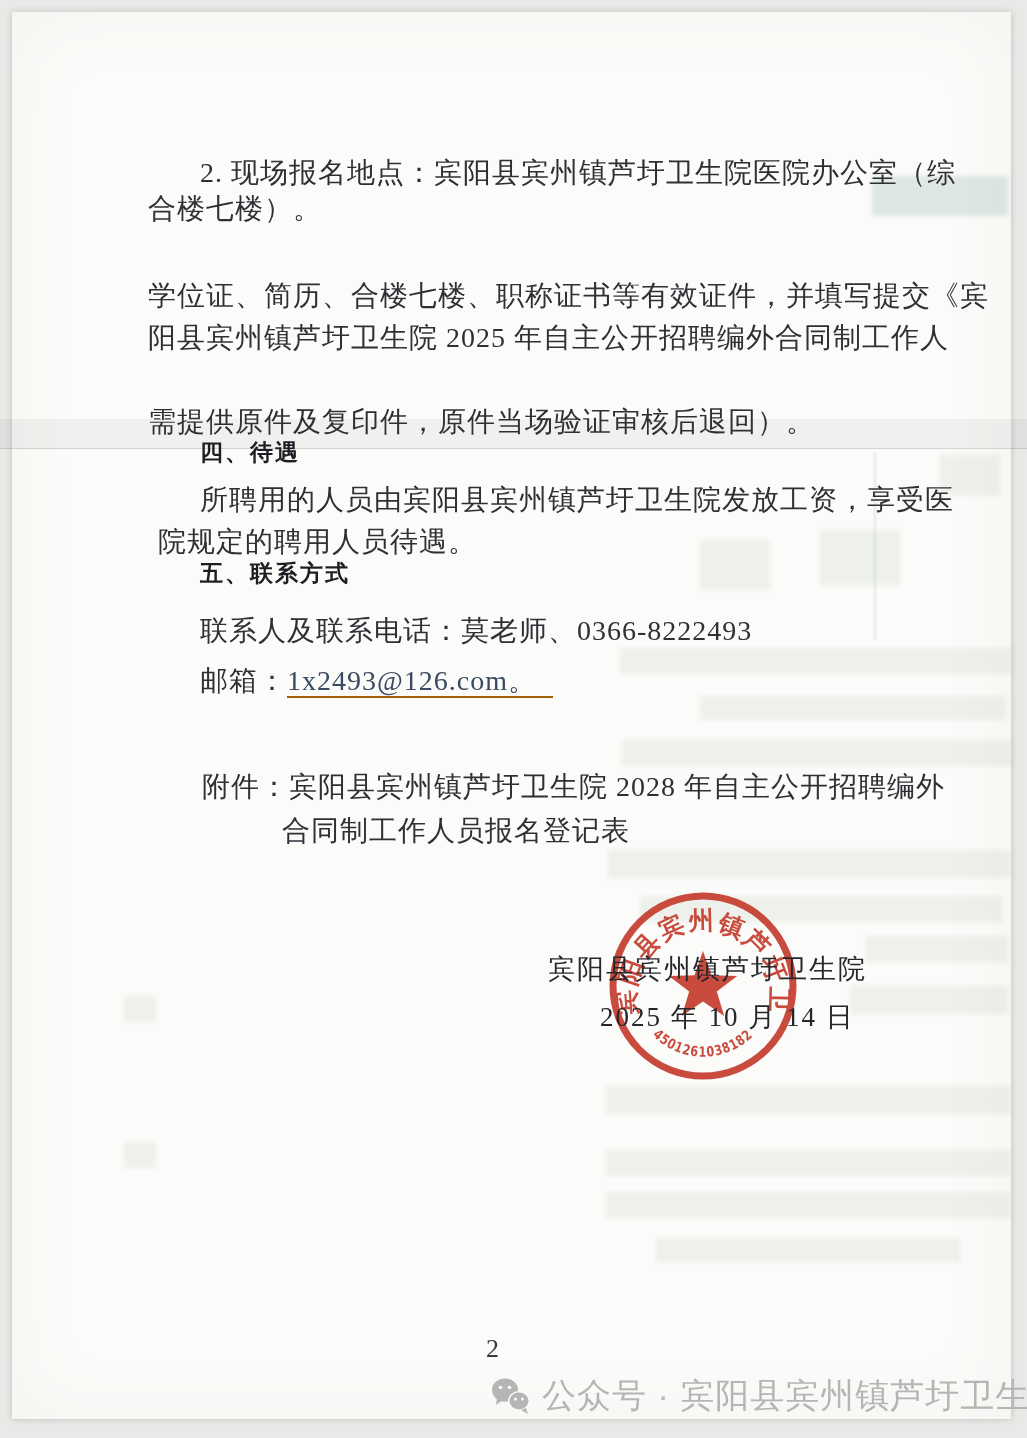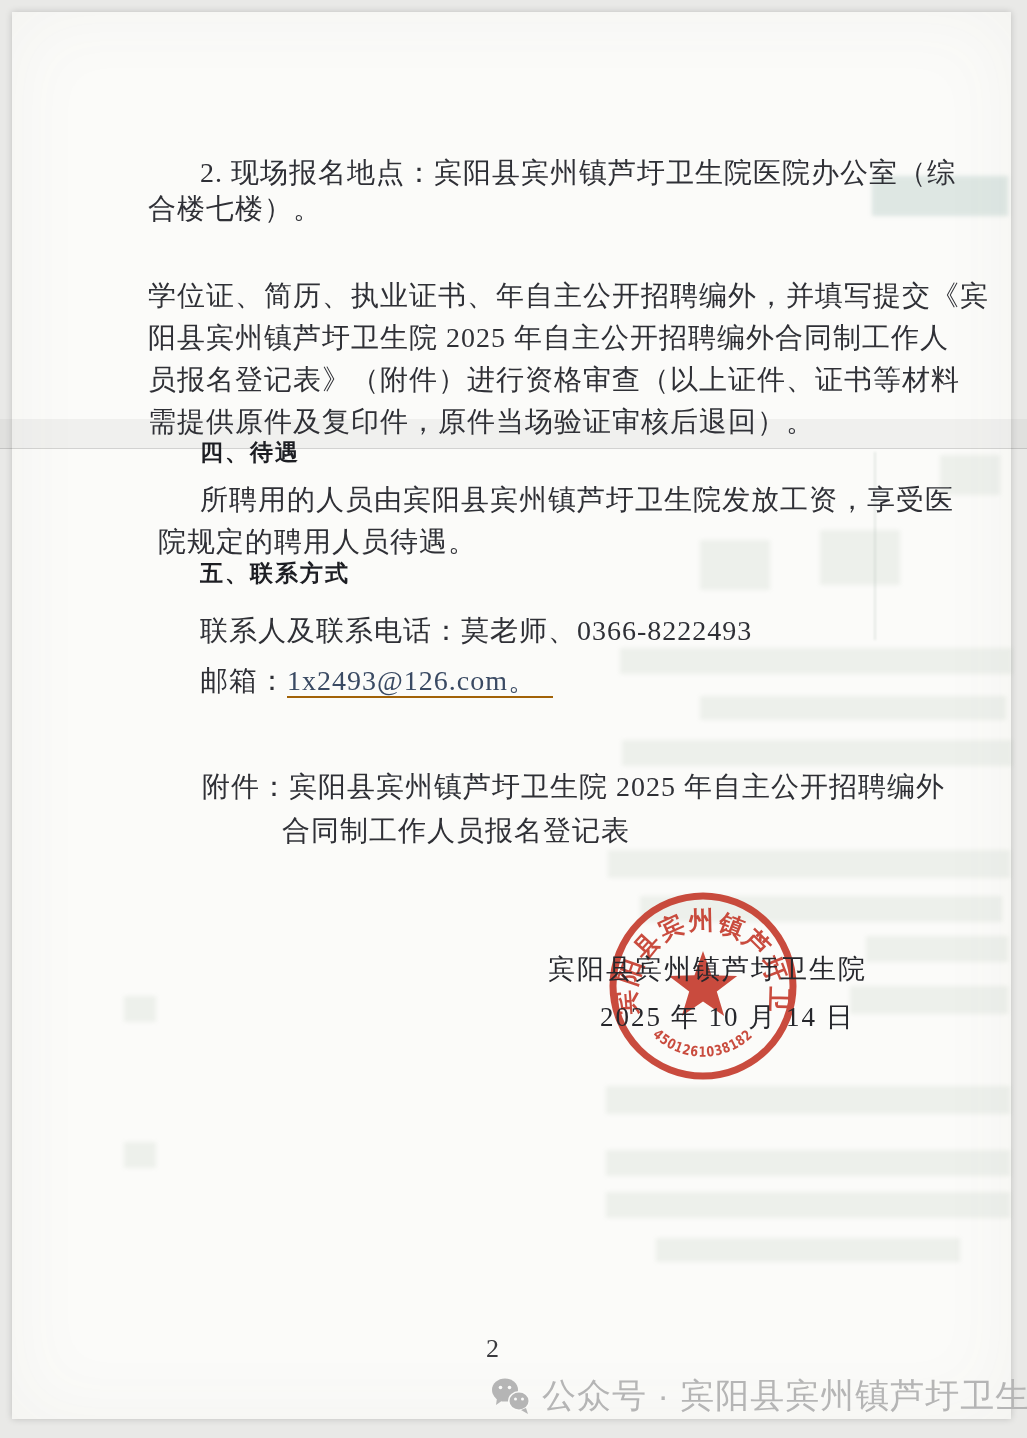--- a/index.html
+++ b/index.html
@@ -64,37 +64,36 @@
       <textPath href="#sealTopArc" startOffset="6" textLength="300" lengthAdjust="spacing">宾阳县宾州镇芦圩卫生院</textPath>
     </text>
     <text font-family="DejaVu Sans, sans-serif" font-size="14" font-weight="600" fill="#c4392a" letter-spacing="1">
       <textPath href="#sealBottomArc" startOffset="2" textLength="112" lengthAdjust="spacingAndGlyphs">4501261038182</textPath>
     </text>
   </svg>
 
   <div class="tline" style="left:200px;top:146px;margin-top:8px;">2. 现场报名地点：宾阳县宾州镇芦圩卫生院医院办公室（综</div>
   <div class="tline" style="left:148px;top:190px;">合楼七楼）。</div>
 
-  <div class="tline" style="left:148px;top:277px;">学位证、简历、执业证书、年自主公开招聘编外，并填写提交《宾</div>
+  <div class="tline" style="left:148px;top:277px;">学位证、简历、合楼七楼、职称证书等有效证件，并填写提交《宾</div>
   <div class="tline" style="left:148px;top:319px;">阳县宾州镇芦圩卫生院 2025 年自主公开招聘编外合同制工作人</div>
-  <div class="tline" style="left:148px;top:361px;">员报名登记表》（附件）进行资格审查（以上证件、证书等材料</div>
   <div class="tline" style="left:148px;top:403px;">需提供原件及复印件，原件当场验证审核后退回）。</div>
 
   <div class="heading" style="left:200px;top:437px;">四、待遇</div>
   <div class="tline" style="left:200px;top:481px;">所聘用的人员由宾阳县宾州镇芦圩卫生院发放工资，享受医</div>
   <div class="tline" style="left:158px;top:523px;">院规定的聘用人员待遇。</div>
 
   <div class="heading" style="left:200px;top:558px;">五、联系方式</div>
   <div class="tline" style="left:200px;top:612px;">联系人及联系电话：莫老师、0366-8222493</div>
 
   <div class="tline" style="left:200px;top:662px;">
     <span>邮箱：</span><span class="email-link">1x2493@126.com。</span>
   </div>
 
-  <div class="tline" style="left:202px;top:768px;">附件：宾阳县宾州镇芦圩卫生院 2025 年自主公开招聘编外</div>
+  <div class="tline" style="left:202px;top:768px;">附件：宾阳县宾州镇芦圩卫生院 2028 年自主公开招聘编外</div>
   <div class="tline" style="left:282px;top:812px;">合同制工作人员报名登记表</div>
 
   <div class="sig" style="left:548px;top:951px;">宾阳县宾州镇芦圩卫生院</div>
   <div class="sig" style="left:600px;top:999px;">2025 年 10 月 14 日</div>
 
   <div class="pagenum">2</div>
 
   <div class="footer">
     <svg width="42" height="38" viewBox="0 0 42 38">
       <ellipse cx="15" cy="13" rx="13" ry="11.5" fill="#b5b5b5"></ellipse>

